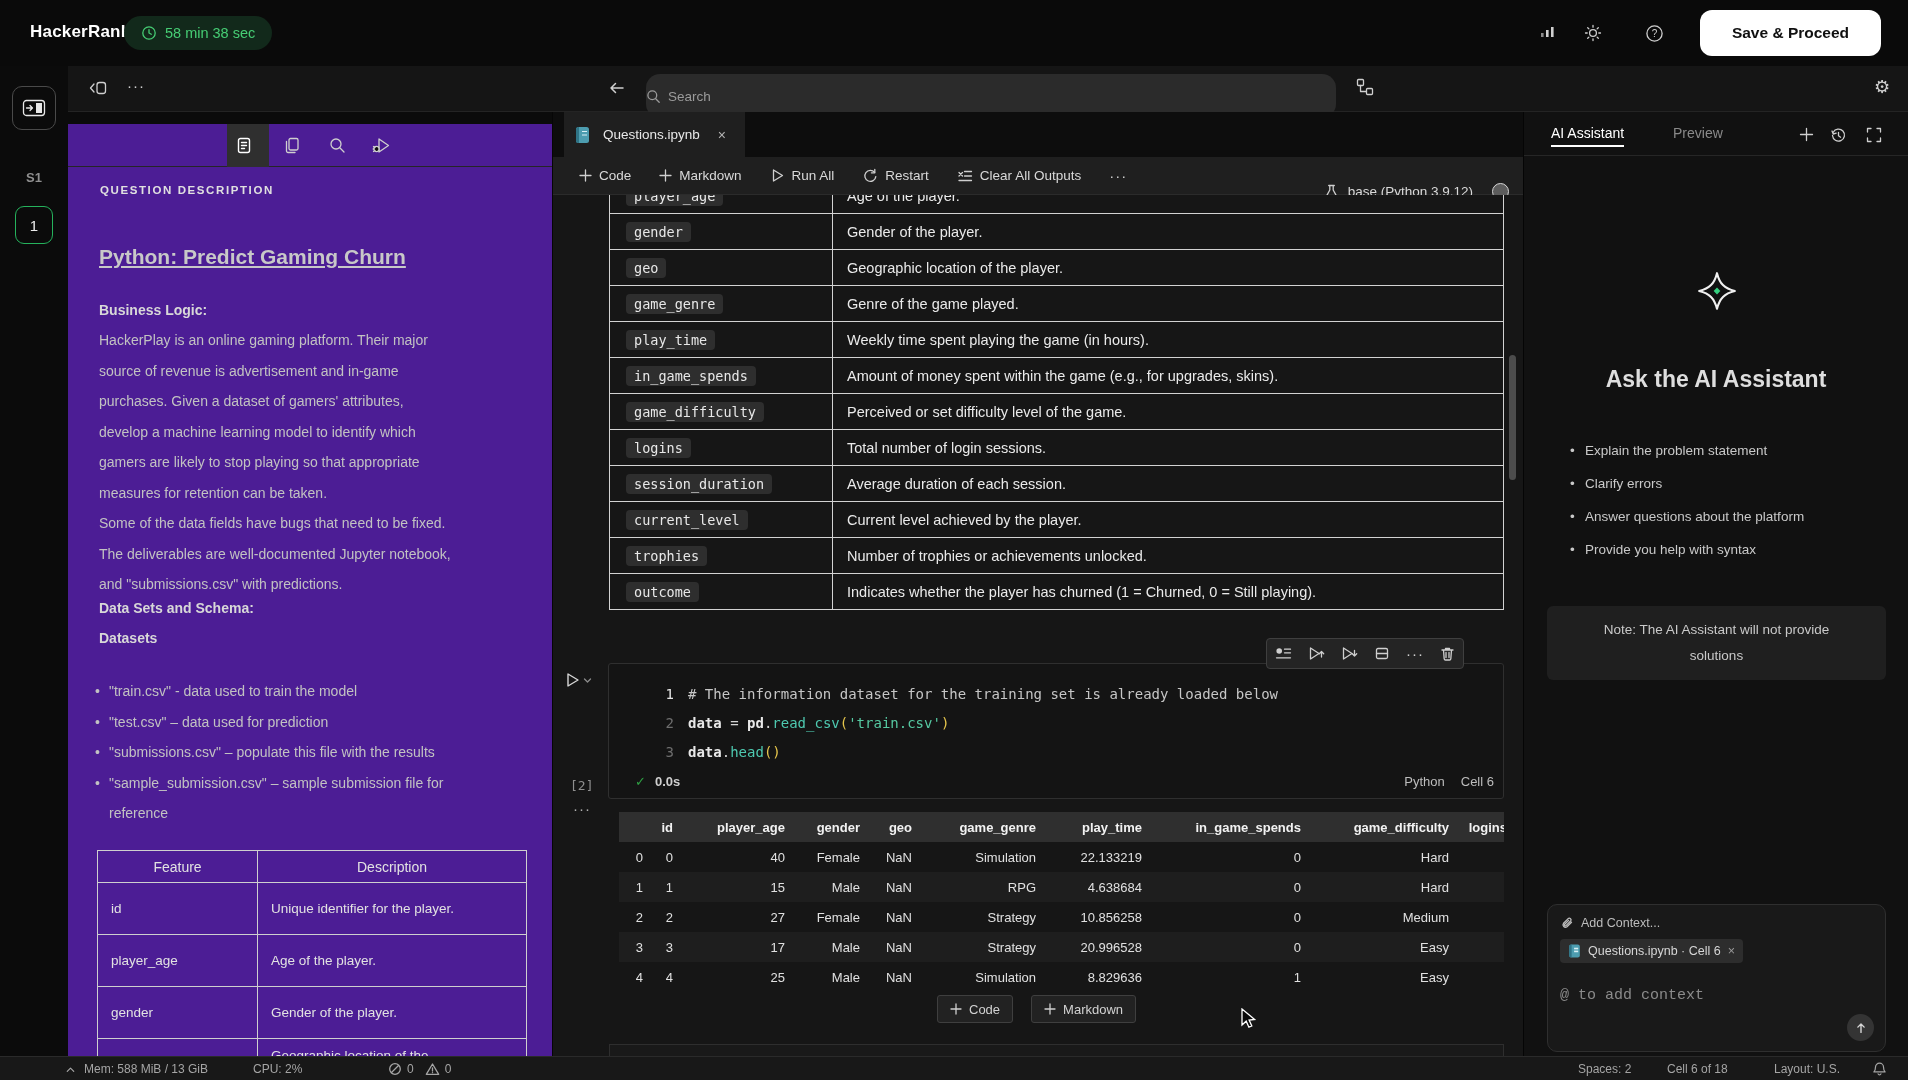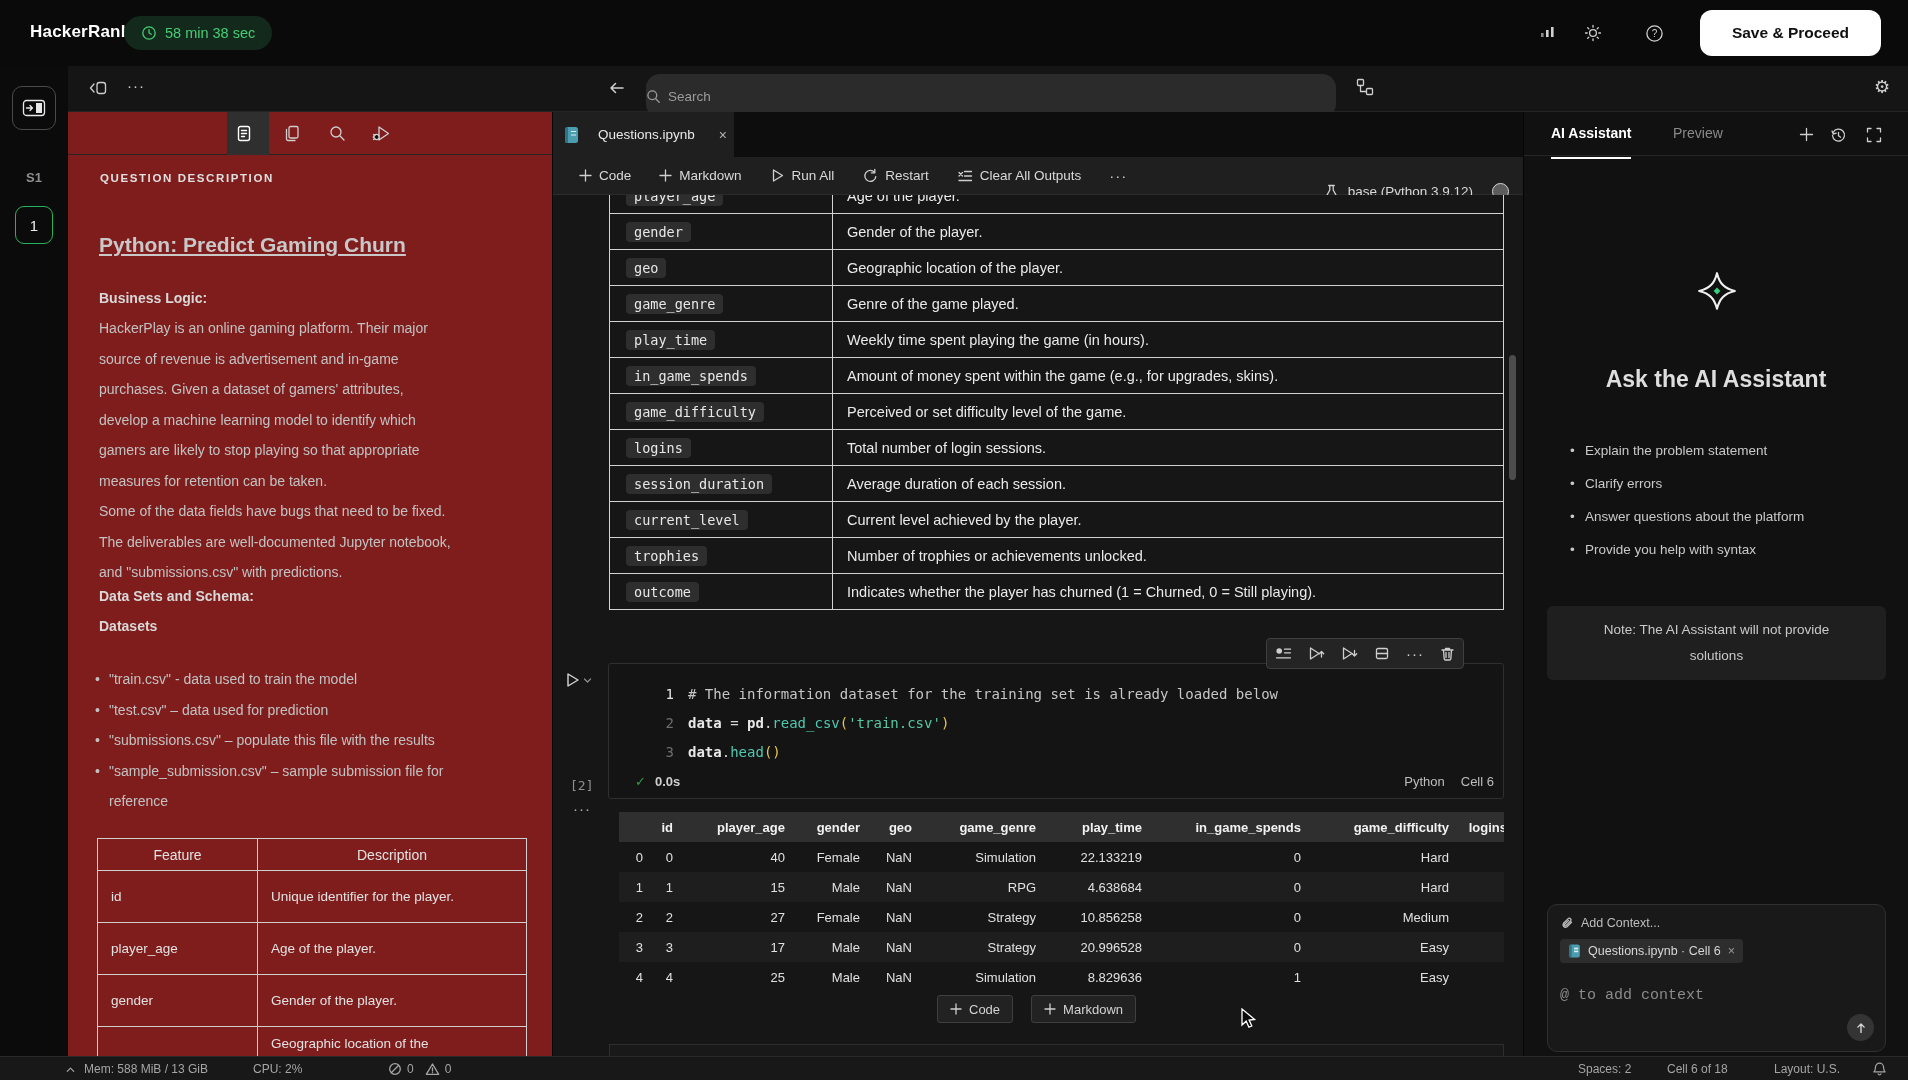--- a/index.html
+++ b/index.html
@@ -24,21 +24,21 @@
   .gear-glyph { font-size:18px; color:#cfcfcf; line-height:20px; }
   .dots-glyph { color:#cfcfcf; font-size:15px; letter-spacing:1px; }
 
   
   .leftrail { position:absolute; left:0; top:66px; width:68px; height:990px; background:#0b0b0b; z-index:5; }
   .rail-btn { position:absolute; left:12px; top:20px; width:44px; height:44px; border:1px solid #4a4a4a; border-radius:10px; display:flex; align-items:center; justify-content:center; }
   .rail-s1 { position:absolute; left:0; top:104px; width:68px; text-align:center; color:#8f8f8f; font-size:13px; font-weight:700; }
   .rail-q1 { position:absolute; left:15px; top:140px; width:38px; height:38px; border:1.5px solid #25b25c; border-radius:9px; color:#ececec; font-size:15px; display:flex; align-items:center; justify-content:center; }
 
   
-  .qpanel { position:absolute; left:68px; top:112px; width:484px; height:944px; background:#7f1d1d; overflow:hidden; }
+  .qpanel { position:absolute; left:68px; top:124px; width:484px; height:944px; background:#4c1d95; overflow:hidden; }
   .qtabs { position:absolute; left:0; top:0; width:100%; height:43px; border-bottom:1px solid #262626; }
   .qtab-active-bg { position:absolute; left:159px; top:0; width:42px; height:43px; background:#2f2f2f; }
   .qtab { position:absolute; top:13px; }
   .q-header { position:absolute; left:32px; top:60px; font-size:11.5px; font-weight:700; letter-spacing:1.6px; color:#e0e0e0; }
   .q-title { position:absolute; left:31px; top:121px; font-size:21px; font-weight:700; color:#c8c8c8;text-decoration:underline; }
   .q-bold { position:absolute; left:31px; font-size:14px; font-weight:700; color:#d8d8d8; }
   .q-para { position:absolute; left:31px; top:201px; width:356px; font-size:14px; line-height:30.5px; color:#c2c2c2; }
   .q-bullets { position:absolute; left:27px; top:552px; width:368px; font-size:14px; line-height:30.5px; color:#c2c2c2; list-style:none; }
   .q-bullets li { position:relative; padding-left:14px; }
   .q-bullets li::before { content:"•"; position:absolute; left:0; color:#c2c2c2; }
@@ -46,21 +46,21 @@
   .q-table th, .q-table td { border:1px solid #cfcfcf; }
   .q-table th { height:32px; font-size:14px; font-weight:400; text-align:center; }
   .q-table td { height:52px; font-size:13.5px; padding-left:13px; }
   .q-table .c1 { width:160px; }
   .q-table tr.partial td { height:66px; }
   .q-table tr.partial td.dtop { vertical-align:top; padding-top:9px; }
 
   
   .nbpanel { position:absolute; left:552px; top:112px; width:971px; height:944px; background:#161616; border-left:1px solid #060606; }
   .nbtabs { position:absolute; left:0; top:0; width:100%; height:45px; background:#0d0d0d; }
-  .nbtab { position:absolute; left:0; top:0; width:181px; height:45px; background:#1f1f1f; display:flex; align-items:center; gap:20px; padding:0 12px; color:#e8e8e8; font-size:13.5px; }
+  .nbtab { position:absolute; left:11px; top:0; width:181px; height:45px; background:#1f1f1f; display:flex; align-items:center; gap:14px; padding:0 12px; color:#e8e8e8; font-size:13.5px; }
   .nbtab .close { color:#b5b5b5; font-size:14px; margin-left:4px; cursor:pointer; }
   .book { width:13px; height:16px; background:#4d9db0; border-radius:2.5px; position:relative; flex:0 0 auto; }
   .book::before { content:""; position:absolute; left:0; top:0; bottom:0; width:3px; background:#2f7486; border-radius:2.5px 0 0 2.5px; }
   .book::after { content:""; position:absolute; left:5.5px; top:4px; width:5px; height:1.5px; background:#d8f0f5; box-shadow:0 3.5px 0 #d8f0f5; }
   .nbtoolbar { position:absolute; left:0; top:45px; width:100%; height:38px; background:#1f1f1f; border-bottom:1px solid #2b2b2b; display:flex; align-items:center; padding-left:26px; gap:28px; color:#d9d9d9; font-size:13.5px; }
   .tb-btn { display:flex; align-items:center; gap:7px; cursor:pointer; white-space:nowrap; }
   .kernel { margin-left:auto; display:flex; align-items:center; gap:9px; margin-right:14px;margin-top:32px; }
   .kernel-circle { width:17px; height:17px; border-radius:50%; background:#5c5c5c; border:1.5px solid #d6d6d6; margin-left:10px; }
   .nbcontent { position:absolute; left:0; top:83px; width:971px; height:861px; overflow:hidden; background:#161616; }
 
@@ -104,21 +104,21 @@
   .df .w0{width:30px}.df .w1{width:30px}.df .w2{width:112px}.df .w3{width:75px}.df .w4{width:52px}.df .w5{width:124px}.df .w6{width:106px}.df .w7{width:159px}.df .w8{width:148px}.df .w9{width:58px}
 
   .add-cell-btns { position:absolute; left:384px; top:800px; display:flex; gap:18px; }
   .add-btn { height:28px; padding:0 12px; display:flex; align-items:center; gap:7px; background:#222; border:1px solid #3f3f3f; border-radius:3px; color:#d2d2d2; font-size:13px; cursor:pointer; }
   .next-cell { position:absolute; left:56px; top:849px; width:895px; height:14px; background:#191919; border:1px solid #2e2e2e; }
 
   
   .aipanel { position:absolute; left:1523px; top:112px; width:385px; height:944px; background:#111; border-left:1px solid #050505; }
   .aitabs { position:absolute; left:0; top:0; width:100%; height:44px; border-bottom:1px solid #262626; }
   .aitab { position:absolute; top:13px; font-size:14px; cursor:pointer; }
-  .aitab.active { color:#fff; font-weight:700; border-bottom:2px solid #fff; padding-bottom:16px; }
+  .aitab.active { color:#fff; font-weight:400; border-bottom:2px solid #fff; padding-bottom:4px; }
   .aitab.idle { color:#8a8a8a; }
   .ai-ic { position:absolute; top:15px; cursor:pointer; }
   .sparkle { position:absolute; left:172px; top:158px; }
   .ai-heading { position:absolute; left:0; top:254px; width:100%; text-align:center; font-size:23px; color:#dedede; }
   .ai-bullets { position:absolute; left:46px; top:322px; width:320px; list-style:none; font-size:13.5px; line-height:33px; color:#c9c9c9; }
   .ai-bullets li { position:relative; padding-left:15px; }
   .ai-bullets li::before { content:"•"; position:absolute; left:0; }
   .ai-note { position:absolute; left:23px; top:494px; width:339px; padding:11px 10px; background:#1f1f1f; border-radius:6px; text-align:center; font-size:13.5px; line-height:26px; color:#c9c9c9; }
   .ai-note span { display:inline-block; width:262px; }
   .ai-input { position:absolute; left:23px; top:792px; width:339px; height:148px; background:#191919; border:1px solid #2f2f2f; border-radius:10px; padding:11px 12px; }

